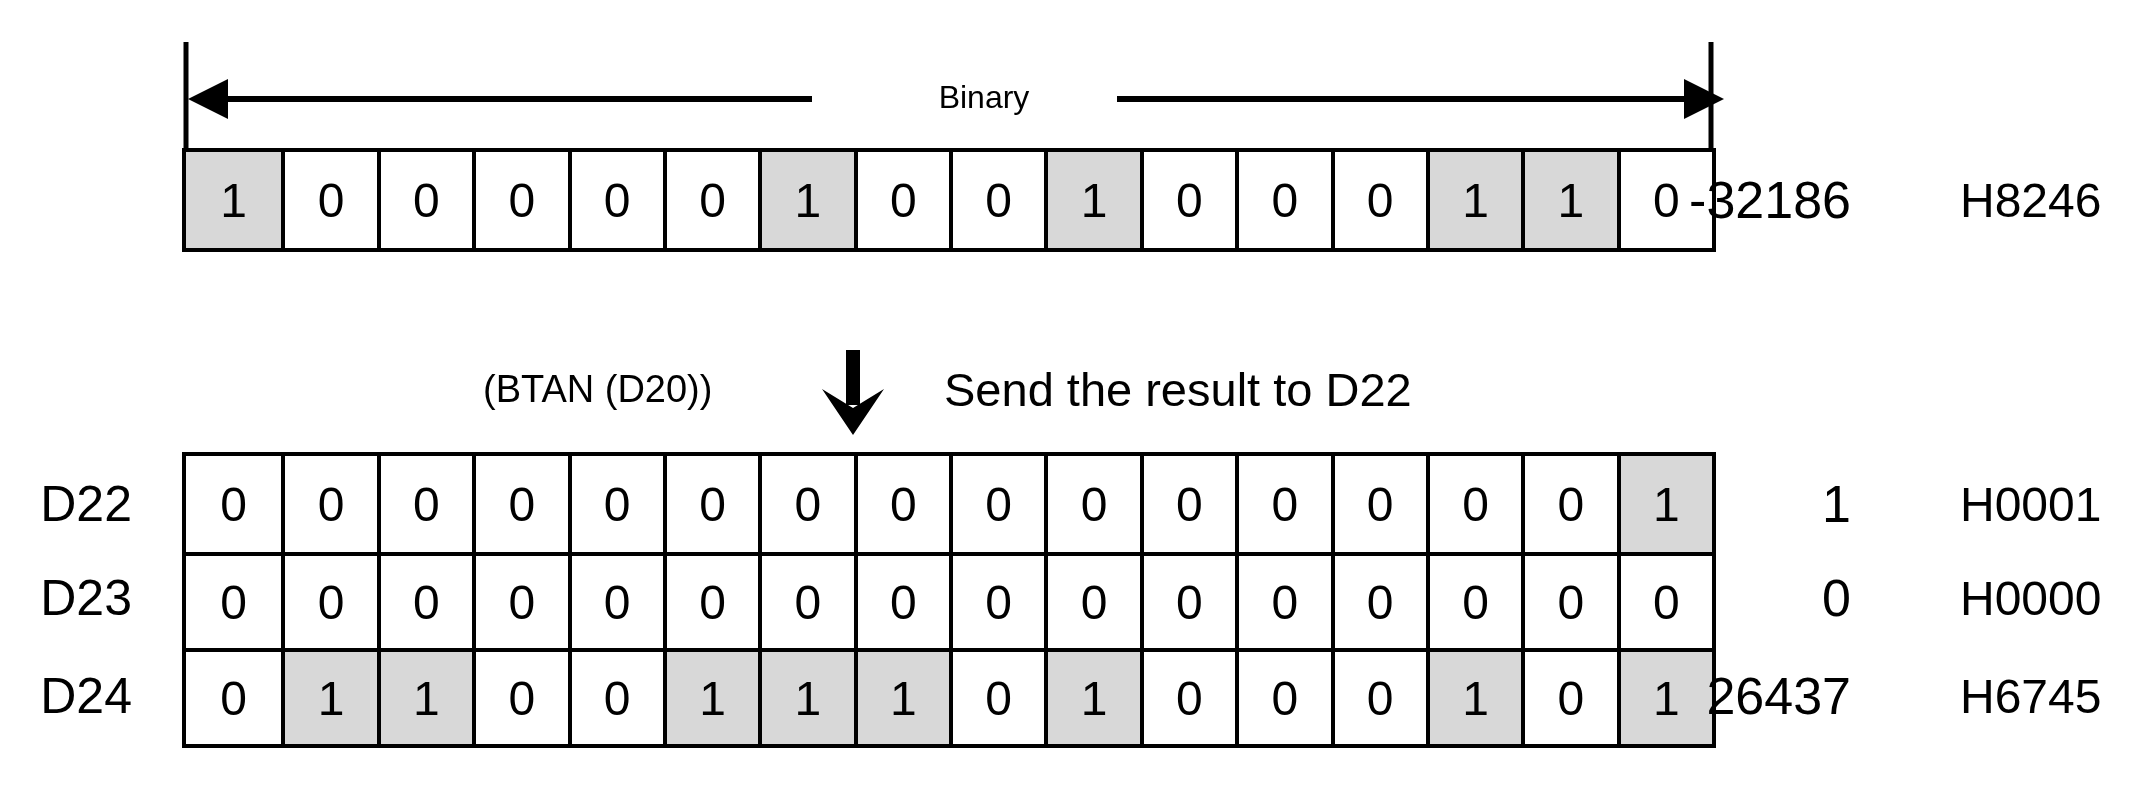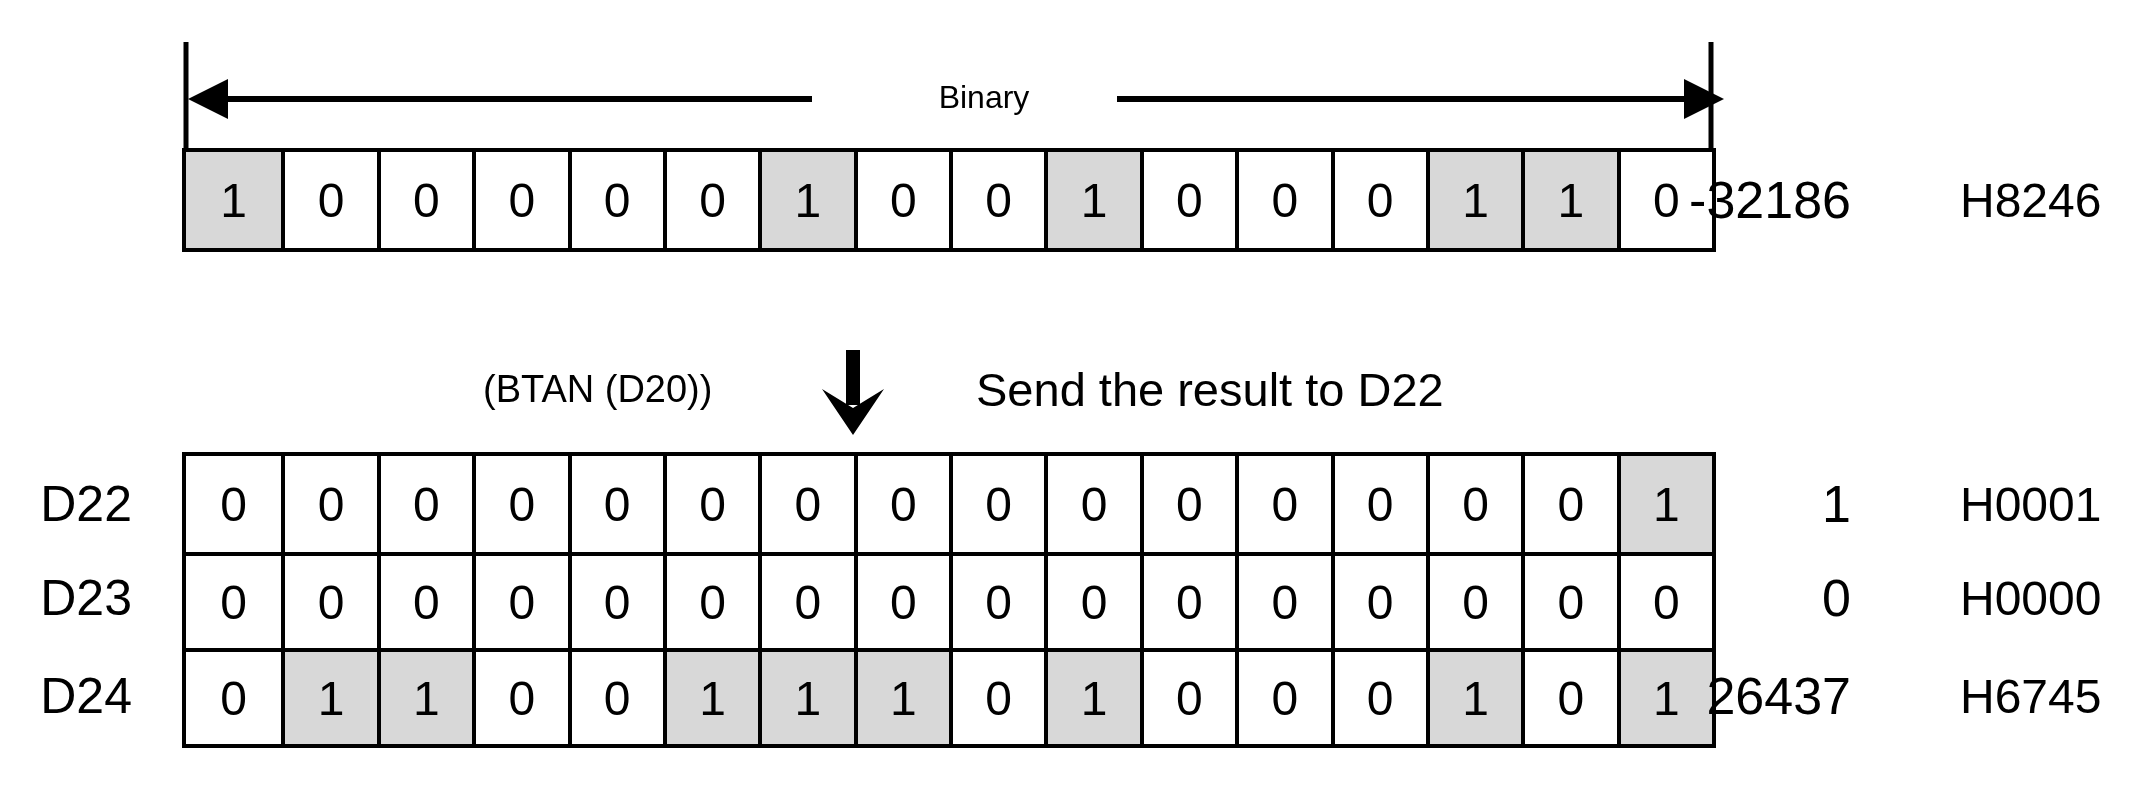--- a/index.html
+++ b/index.html
@@ -82,21 +82,21 @@
     display: flex; align-items: center;
     font-size: 38px; white-space: nowrap;
   }
   .mid-arrow {
     left: 820px; top: 347px;
     width: 66px; height: 90px;
   }
   .mid-caption {
     left: 944px; top: 344px; height: 90px;
     display: flex; align-items: center;
-    font-size: 47px; white-space: nowrap; margin-left: 32px;
+    font-size: 47px; white-space: nowrap;
   }
 
   
   .band-d20 { top: 148px; height: 104px; }
   .band-d22 { top: 452px; height: 104px; }
   .band-d23 { top: 550px; height: 96px; }
   .band-d24 { top: 644px; height: 104px; }
 </style>
 </head>
 <body>

